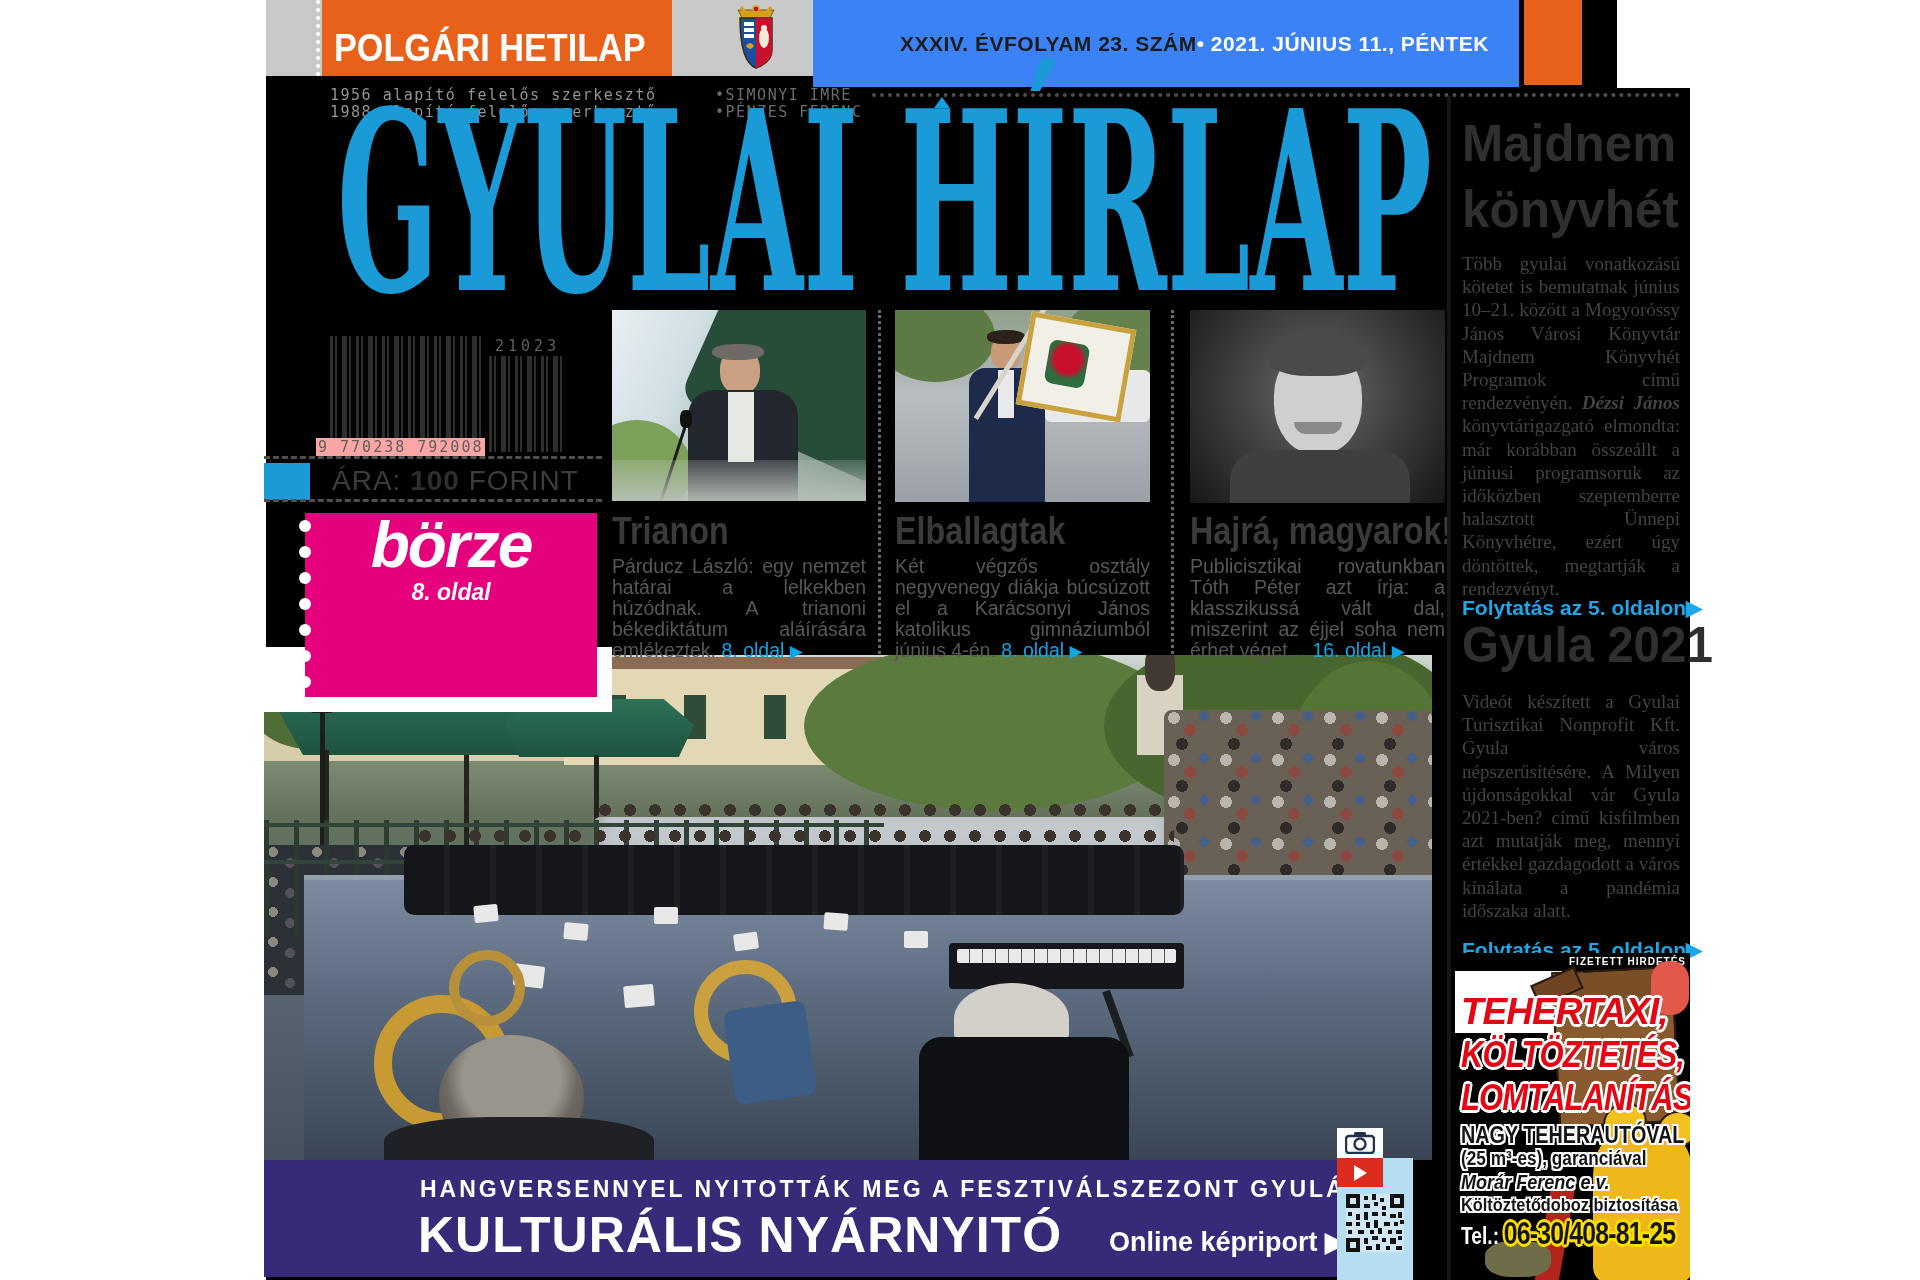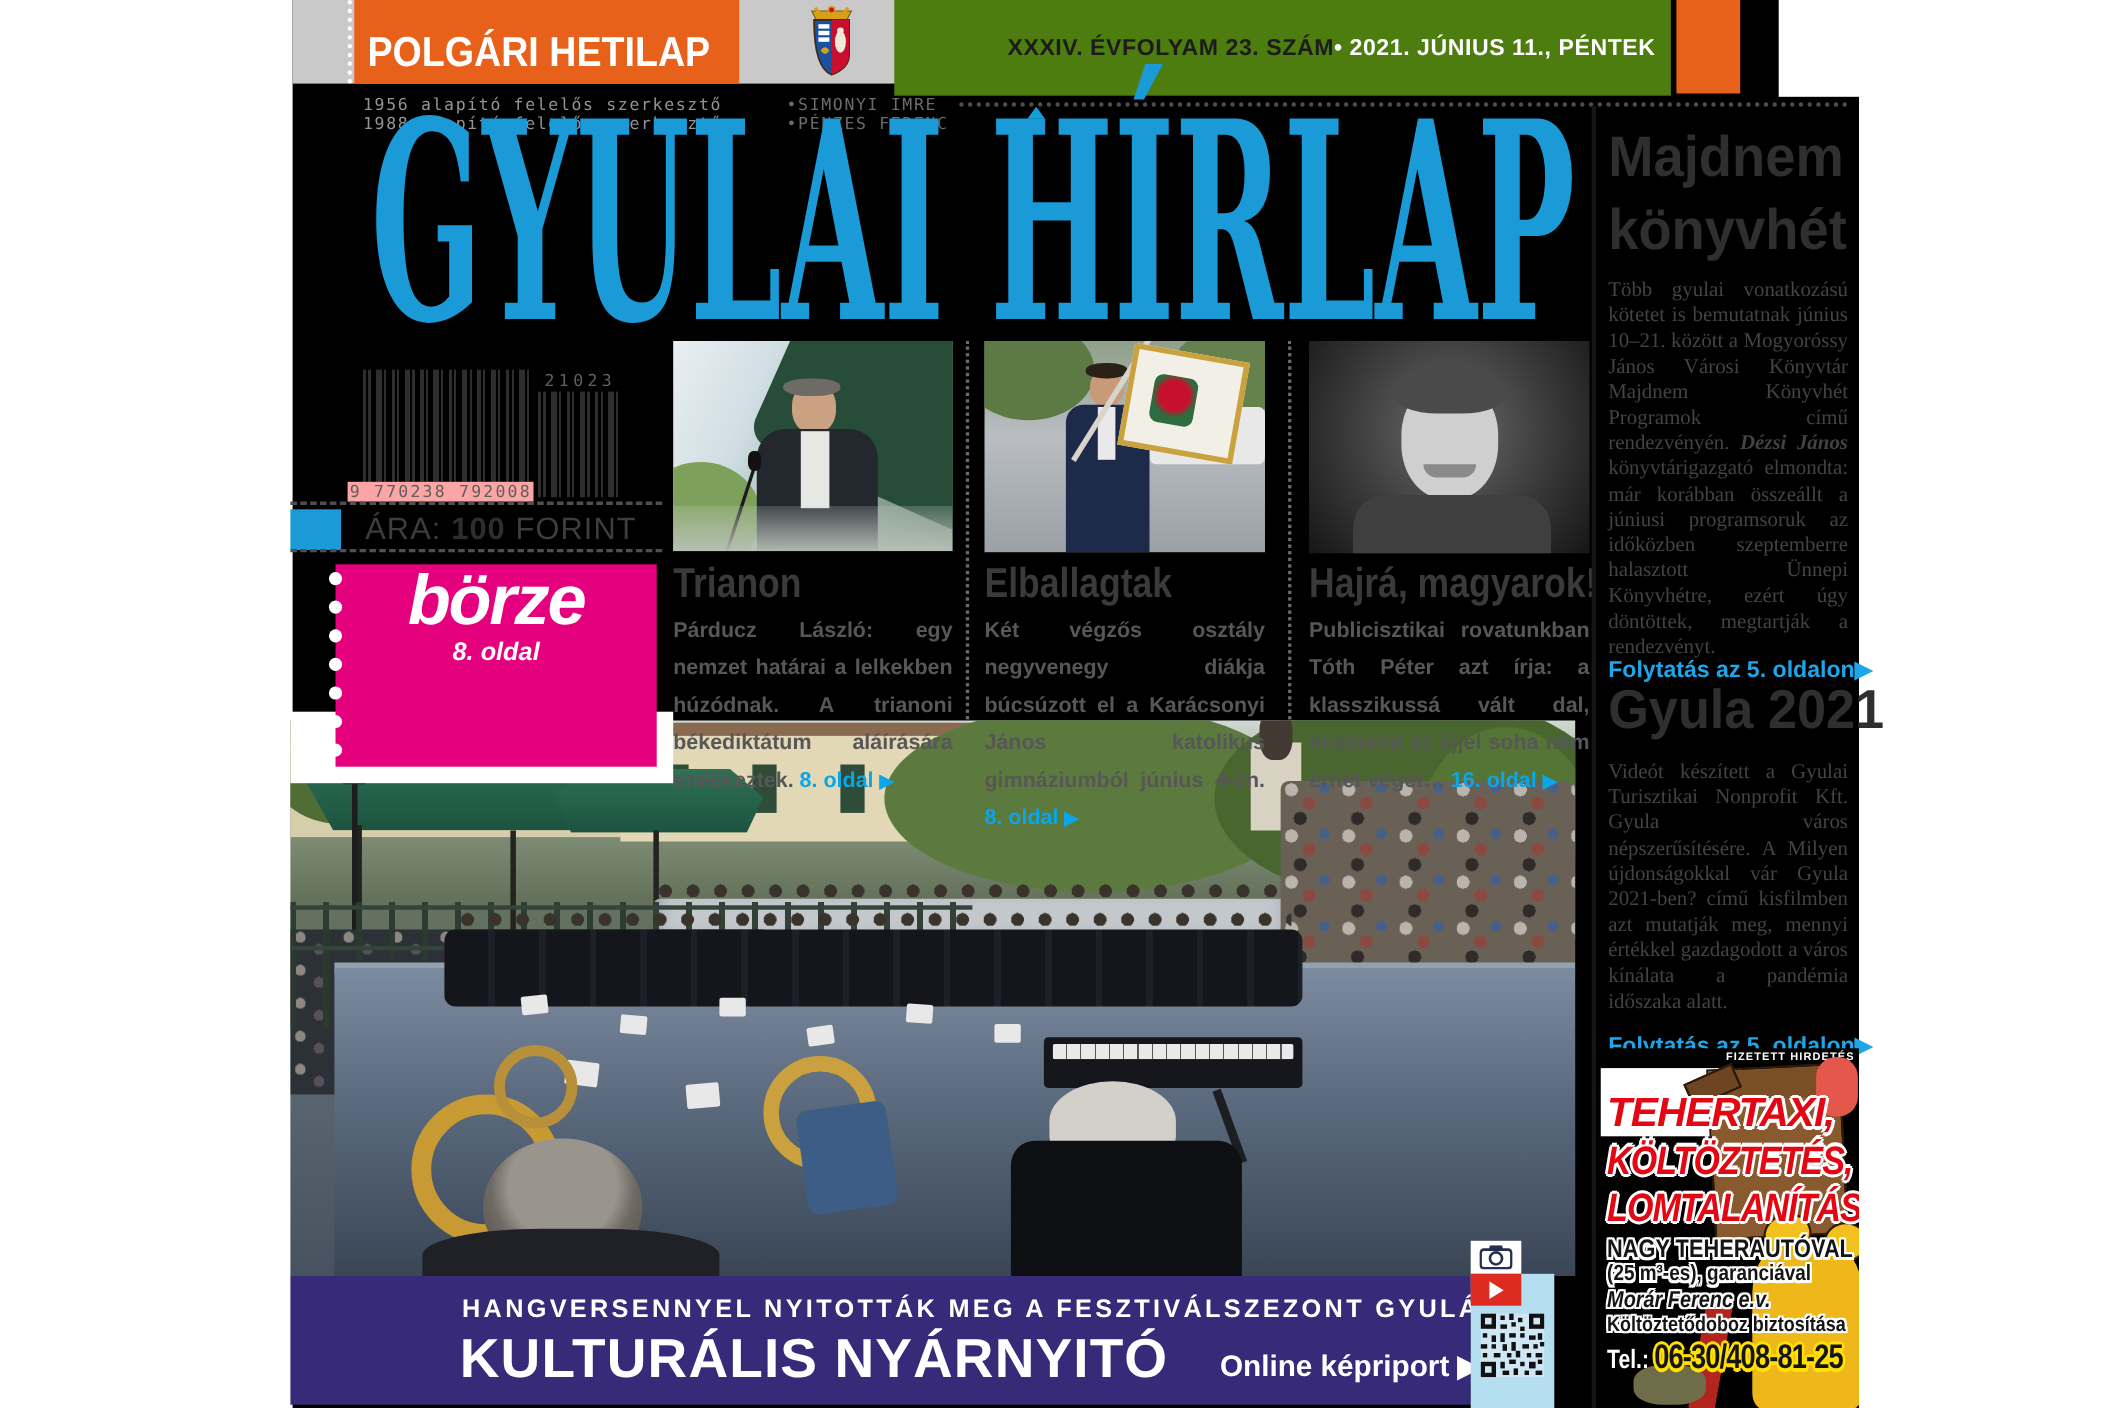--- a/index.html
+++ b/index.html
@@ -8,21 +8,21 @@
   
   #page-black{left:266px;top:0;width:1424px;height:1280px;background:#000;}
   #white-tr{left:1617px;top:0;width:73px;height:88px;background:#fff;z-index:4;}
   #white-patch-badge{left:264px;top:647px;width:348px;height:65px;background:#fff;z-index:2;}
   
   #gray-banner{left:266px;top:0;width:556px;height:76px;background:#c9c9c9;z-index:1;}
   #orange-box{left:322px;top:0;width:350px;height:76px;background:#e8611a;z-index:2;}
   #orange-box .t{position:absolute;left:12px;bottom:6px;color:#fff;font-weight:bold;font-size:38px;letter-spacing:0px;transform:scaleX(.9);transform-origin:left bottom;white-space:nowrap;}
   #dotted-v{left:316px;top:0;height:76px;width:0;border-left:4px dotted #fff;z-index:3;}
   #arms{left:708px;top:4px;z-index:3;}
-  #cyan-banner{left:813px;top:0;width:706px;height:87px;background:#4d7c0f;z-index:1;display:flex;align-items:center;justify-content:flex-end;padding-right:14px;box-sizing:border-box;white-space:nowrap;font-weight:bold;font-size:21px;letter-spacing:.5px;}
+  #cyan-banner{left:813px;top:0;width:706px;height:87px;background:#3b82f6;z-index:1;display:flex;align-items:center;justify-content:flex-end;padding-right:30px;box-sizing:border-box;white-space:nowrap;font-weight:bold;font-size:21px;letter-spacing:.5px;}
   #cyan-banner .dk{color:#1c1c1a;} #cyan-banner .lt{color:#fff;}
   #orange-tr{left:1524px;top:0;width:58px;height:85px;background:#e8611a;z-index:1;}
   
   #founders{left:330px;top:87px;z-index:2;font-family:"DejaVu Sans Mono",monospace;font-size:15px;letter-spacing:1.5px;line-height:17px;white-space:nowrap;}
   #founders .lbl{color:#949494;} #founders .nm{color:#6b6b6b;margin-left:48px;}
   #dot-hline{left:872px;top:93px;width:808px;height:0;border-top:4px dotted #4e4e4e;z-index:1;}
   #cyan-tri{left:934px;top:97px;width:0;height:0;border-left:8px solid transparent;border-right:8px solid transparent;border-bottom:11px solid #14a0dc;z-index:2;}
   
   #masthead{left:337px;top:92px;width:1102px;height:215px;z-index:2;overflow:visible;}
   
@@ -48,21 +48,21 @@
   
   .thumb{overflow:hidden;z-index:2;}
   #t1{left:612px;top:310px;width:254px;height:191px;background:linear-gradient(115deg,#e9eff3 0%,#cfdde2 30%,#9db3a6 55%,#6d8676 100%);}
   #t2{left:895px;top:310px;width:255px;height:192px;background:linear-gradient(180deg,#8fa08a 0%,#b9bdc2 45%,#9aa0a6 100%);}
   #t3{left:1190px;top:310px;width:255px;height:193px;background:radial-gradient(circle at 50% 42%,#6a6a6a 0%,#3a3a3a 55%,#161616 100%);}
   .vsep{width:0;border-left:3px dotted #6a6a6a;z-index:2;}
   #vsep1{left:878px;top:310px;height:344px;}
   #vsep2{left:1171px;top:310px;height:344px;}
   
   .thead{font-size:38px;font-weight:bold;color:#3a3a3a;transform:scaleX(.85);transform-origin:left top;white-space:nowrap;z-index:2;}
-  .tbody{font-size:19.5px;font-weight:700;color:#575757;line-height:34px;text-align:justify;z-index:2;}
+  .tbody{font-size:19.5px;font-weight:400;color:#575757;line-height:21px;text-align:justify;z-index:2;}
   .tlink{color:#0aa6e8;} .tarrow{color:#0aa6e8;font-size:17px;}
   
   #rule{left:1447px;top:96px;width:4px;height:1184px;background:#161616;z-index:2;}
   .rc-head{left:1462px;width:218px;font-weight:bold;color:#2f2f2f;transform:scaleX(.95);transform-origin:left top;white-space:nowrap;z-index:2;}
   #rc-h1{top:110px;font-size:52px;line-height:66px;}
   #rc-h2{top:616px;font-size:50px;}
   .rc-body{left:1462px;width:218px;font-family:"Liberation Serif",serif;font-size:19px;line-height:23.2px;color:#434343;text-align:justify;z-index:2;}
   #rc-b1{top:252px;} #rc-b2{top:690px;}
   .rc-more{left:1462px;width:218px;text-align:right;font-size:21px;font-weight:bold;color:#1fa6e8;z-index:2;white-space:nowrap;margin-top:20px;}
   #rc-m1{top:576px;} #rc-m2{top:918px;}

